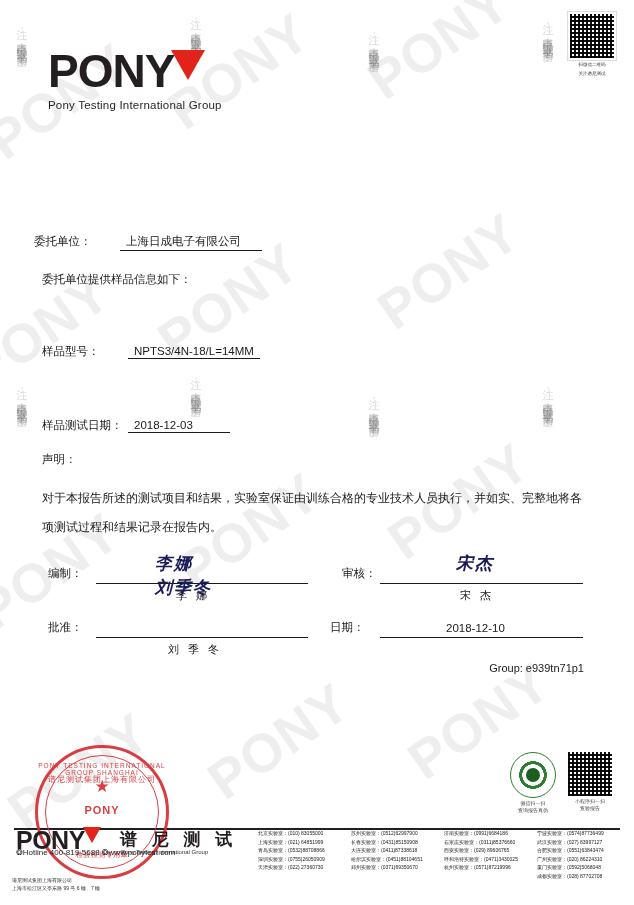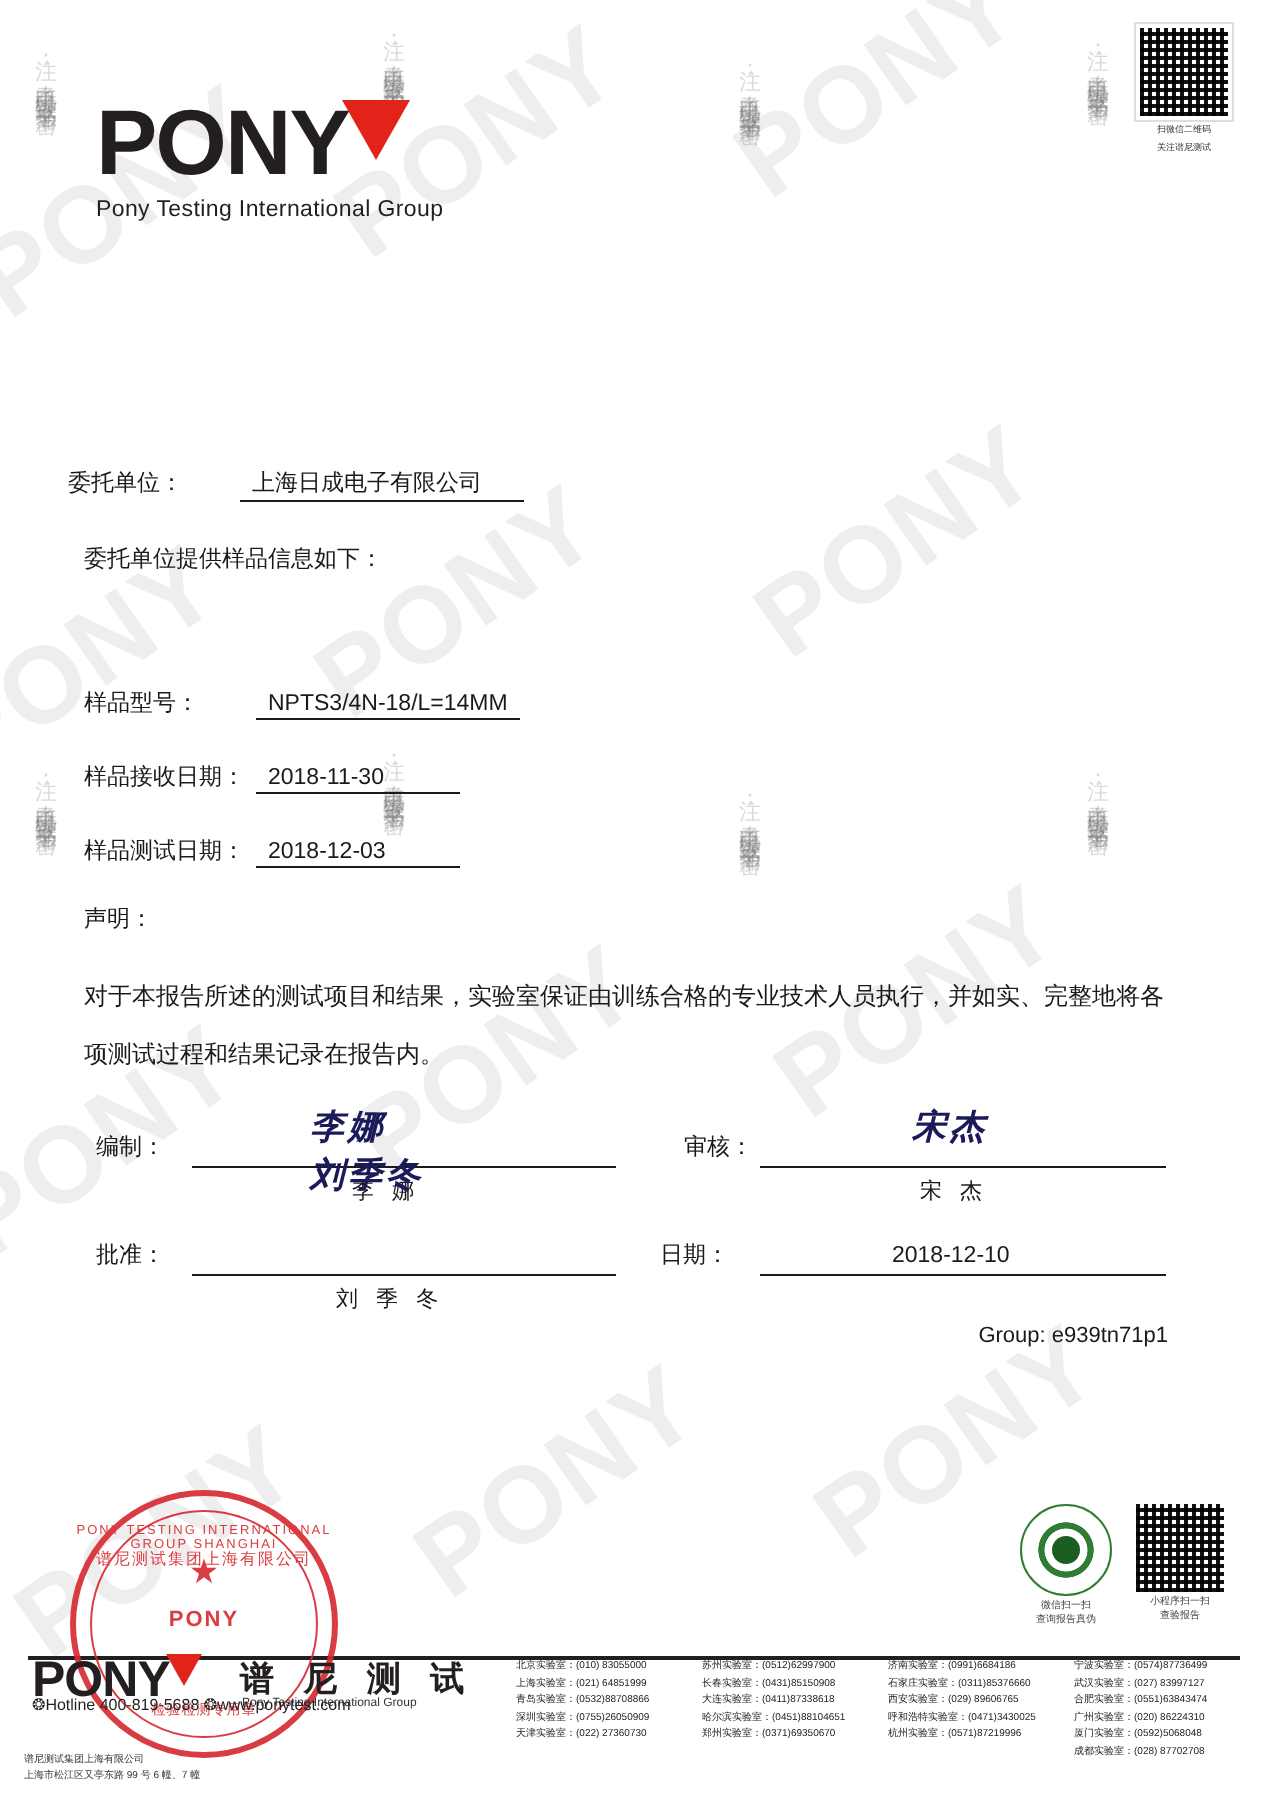--- a/index.html
+++ b/index.html
@@ -428,23 +428,20 @@
     <span class="k">委托单位：</span><span class="v" style="min-width:130px;">上海日成电子有限公司</span>
   </div>
 
   <div class="plain" style="left:42px; top:272px;">委托单位提供样品信息如下：</div>
 
 
   <div class="field" style="left:42px; top:344px;">
     <span class="k">样品型号：</span><span class="v" style="min-width:120px;">NPTS3/4N-18/L=14MM</span>
   </div>
 
-  <div class="field" style="left:42px; top:381px;">
-    <span class="k">样品接收日期：</span><span class="v" style="min-width:90px;">2018-11-30</span>
-  </div>
 
   <div class="field" style="left:42px; top:418px;">
     <span class="k">样品测试日期：</span><span class="v" style="min-width:90px;">2018-12-03</span>
   </div>
 
   <div class="plain" style="left:42px; top:452px;">声明：</div>
   <div class="para" style="top:484px;">对于本报告所述的测试项目和结果，实验室保证由训练合格的专业技术人员执行，并如实、完整地将各项测试过程和结果记录在报告内。</div>
 
   <div class="sig-label" style="left:48px; top:566px;">编制：</div>
   <div class="sig-hand" style="left:155px; top:552px;">李娜</div>

